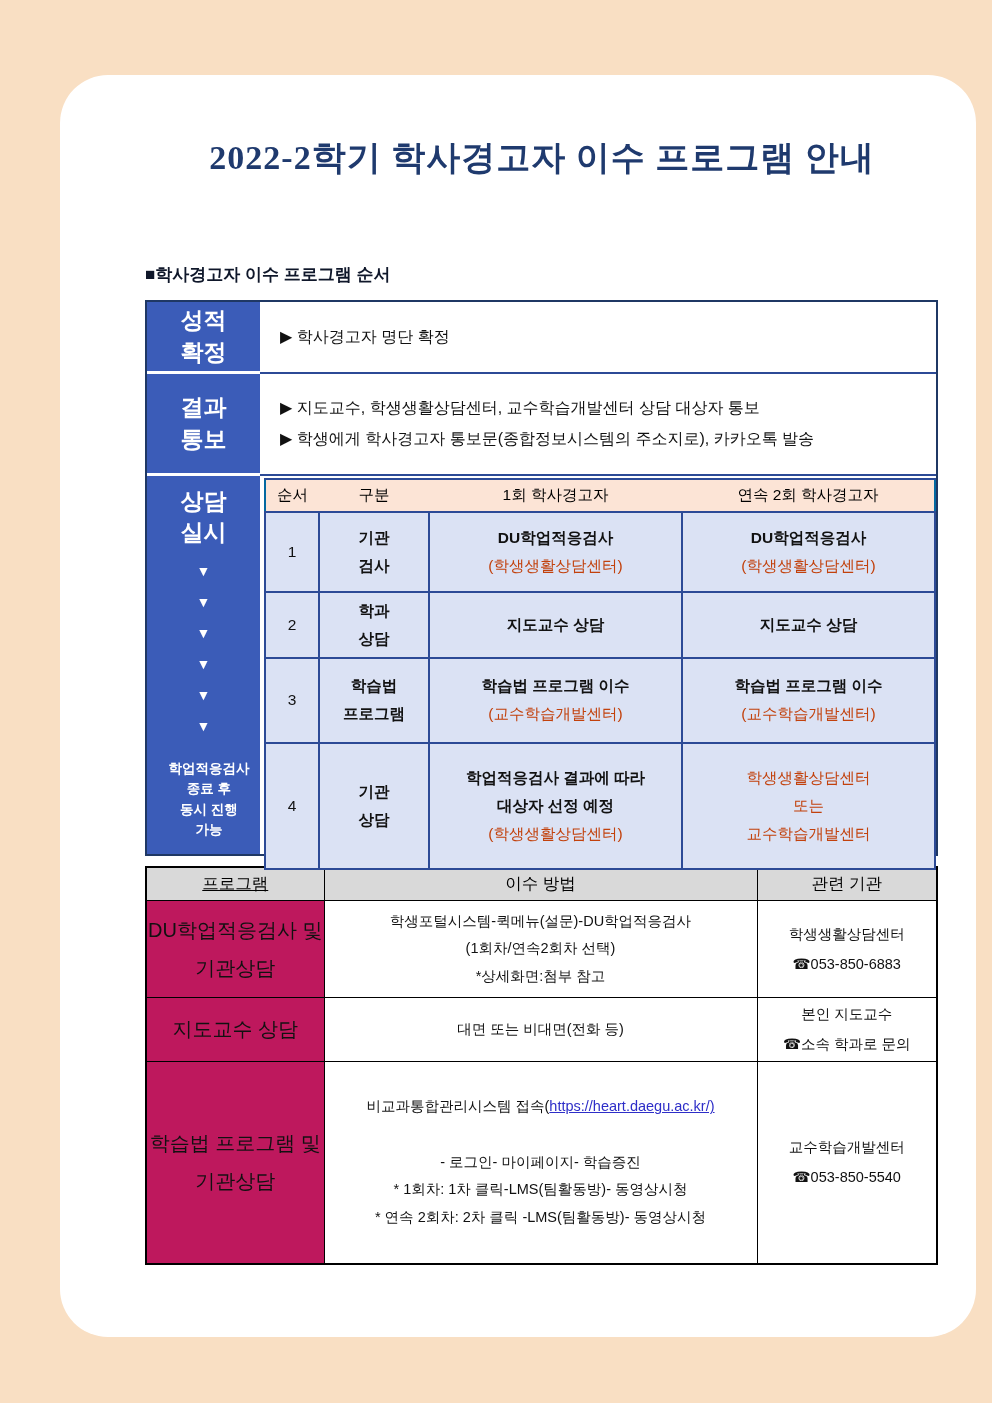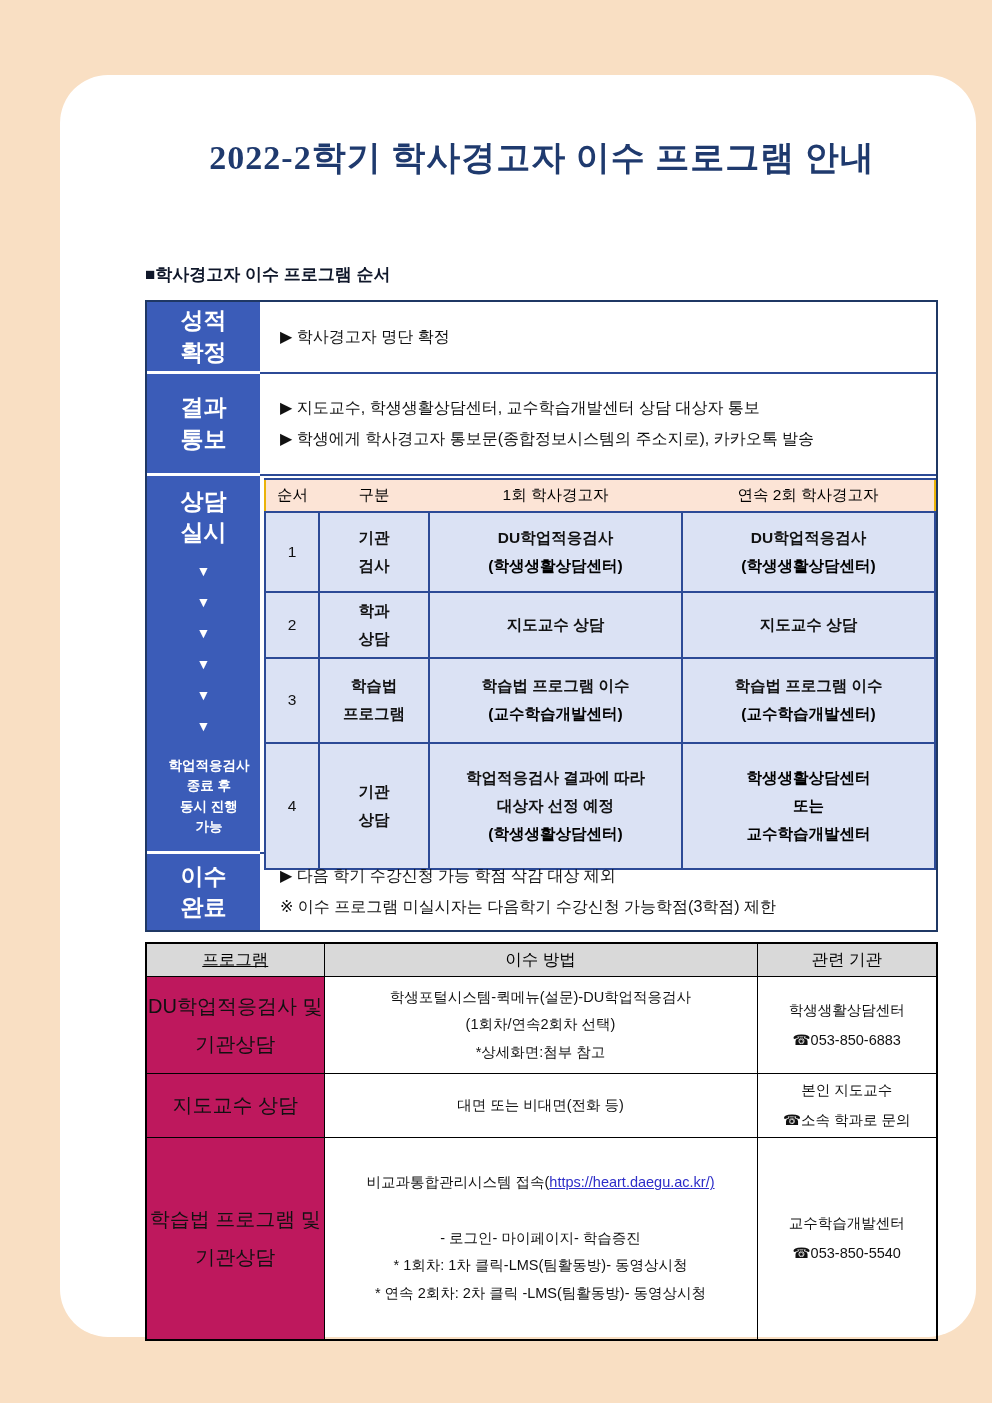--- a/index.html
+++ b/index.html
@@ -45,30 +45,30 @@
   .bullet-line{white-space:pre-line;}
   .side-c{flex-direction:column;justify-content:flex-start;padding:10px 0 14px;display:flex;}
   .arrows{display:flex;flex-direction:column;gap:17px;margin-top:16px;font-size:14px;line-height:1;}
   .side-note{
     margin-top:auto;font-size:13.5px;font-weight:bold;line-height:1.5;
     text-align:center;white-space:pre-line;margin-left:11px;
   }
   .main-c{display:block;padding:2px 0 0 4px;justify-content:flex-start;}
 
   
-  table.inner{border-collapse:collapse;width:100%;table-layout:fixed;border:2px solid #eab308;}
+  table.inner{border-collapse:collapse;width:100%;table-layout:fixed;border:2px solid #0369a1;}
   .inner th,.inner td{border:2px solid #2c4a96;text-align:center;vertical-align:middle;}
   .inner thead th{
     background:#fce4d6;border-left:none;border-right:none;
     font-weight:normal;font-size:15.5px;height:29px;color:#000;
   }
   .inner tbody td{background:#dbe2f4;font-size:15.5px;padding:4px 4px;line-height:1.8;}
   .ir1 td{height:70px;} .ir2 td{height:54px;} .ir3 td{height:75px;} .ir4 td{height:116px;}
   .cell-main{display:block;font-weight:bold;white-space:pre-line;}
-  .cell-sub{display:block;font-weight:bold;white-space:pre-line;color:#000000;}
+  .cell-sub{display:block;font-weight:normal;white-space:pre-line;color:#c2410c;}
   .cell-main:empty,.cell-sub:empty{display:none;}
   .cat{font-weight:bold;white-space:pre-line;}
   .no{font-weight:normal;}
 
   
   table.t2{margin-top:10px;border-collapse:collapse;width:100%;table-layout:fixed;border:2px solid #000;}
   .t2 th,.t2 td{border:1px solid #000;text-align:center;vertical-align:middle;}
   .t2 thead th{background:#d9d9d9;height:30px;font-weight:normal;font-size:16.5px;color:#000;}
   .t2 td.prog{background:#be185d;font-size:20px;white-space:pre-line;line-height:1.9;}
   .t2 td.method{font-size:14.5px;line-height:1.9;white-space:pre-line;padding:4px 6px;}
@@ -193,28 +193,20 @@
                   <span class="cell-sub">학생생활상담센터
 또는
 교수학습개발센터</span>
                 </td>
               </tr>
             </tbody>
           </table>
         </div>
       </div>
 
-      <div class="t1-row row-d">
-        <div class="side">이수
-완료</div>
-        <div class="main">
-          <div class="bullet-line">▶ 다음 학기 수강신청 가능 학점 삭감 대상 제외</div>
-          <div class="bullet-line">※ 이수 프로그램 미실시자는 다음학기 수강신청 가능학점(3학점) 제한</div>
-        </div>
-      </div>
 
     </div>
 
 
     <table class="t2">
       <colgroup>
           <col style="width:178px">
           <col>
           <col style="width:180px">
         </colgroup>

